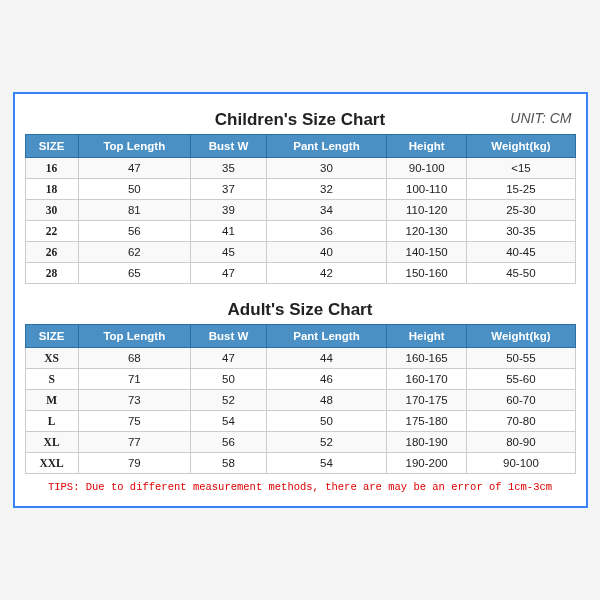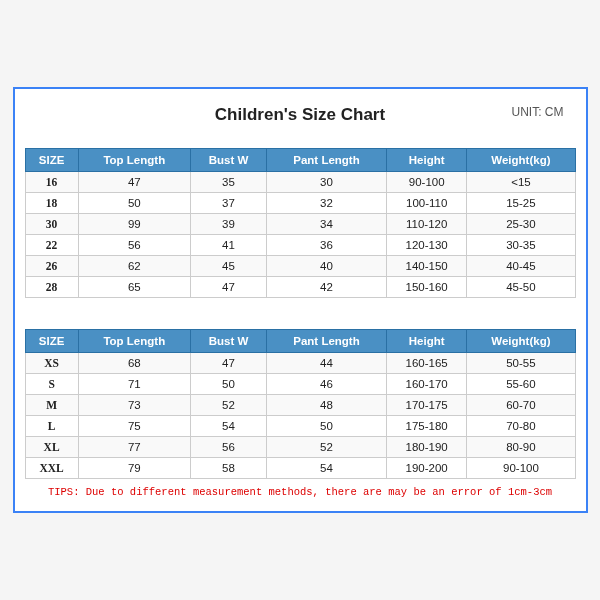--- a/index.html
+++ b/index.html
@@ -21,30 +21,31 @@
     .section-title {
       text-align: center;
       font-size: 17px;
       font-weight: bold;
       color: #222;
       padding: 6px 0 2px;
       position: relative;
     }
     .unit-label {
       position: absolute;
-      right: 12px;
+      right: 4px;
       top: 6px;
-      font-size: 12px;
+      font-size: 14px;
       font-weight: normal;
       color: #555;
+      font-style: italic;
     }
     table {
       width: 100%;
       border-collapse: collapse;
-      margin-top: 21px;
+      margin-top: 2px;
     }
     th {
       background: #4a90c4;
       color: #fff;
       font-size: 11.5px;
       font-weight: bold;
       padding: 5px 3px;
       text-align: center;
       border: 1px solid #2a70a4;
     }
@@ -103,21 +104,21 @@
         <tr>
           <td>18</td>
           <td>50</td>
           <td>37</td>
           <td>32</td>
           <td>100-110</td>
           <td>15-25</td>
         </tr>
         <tr>
           <td>30</td>
-          <td>99</td>
+          <td>81</td>
           <td>39</td>
           <td>34</td>
           <td>110-120</td>
           <td>25-30</td>
         </tr>
         <tr>
           <td>22</td>
           <td>56</td>
           <td>41</td>
           <td>36</td>
@@ -138,20 +139,23 @@
           <td>47</td>
           <td>42</td>
           <td>150-160</td>
           <td>45-50</td>
         </tr>
       </tbody>
   </table>
 
   <div class="section-gap"></div>
 
+  <div class="section-title">
+    <span>Adult's Size Chart</span>
+  </div>
 
   <table>
     <thead>
       <tr>
         <th>SIZE</th>
         <th>Top Length</th>
         <th>Bust W</th>
         <th>Pant Length</th>
         <th>Height</th>
         <th>Weight(kg)</th>

